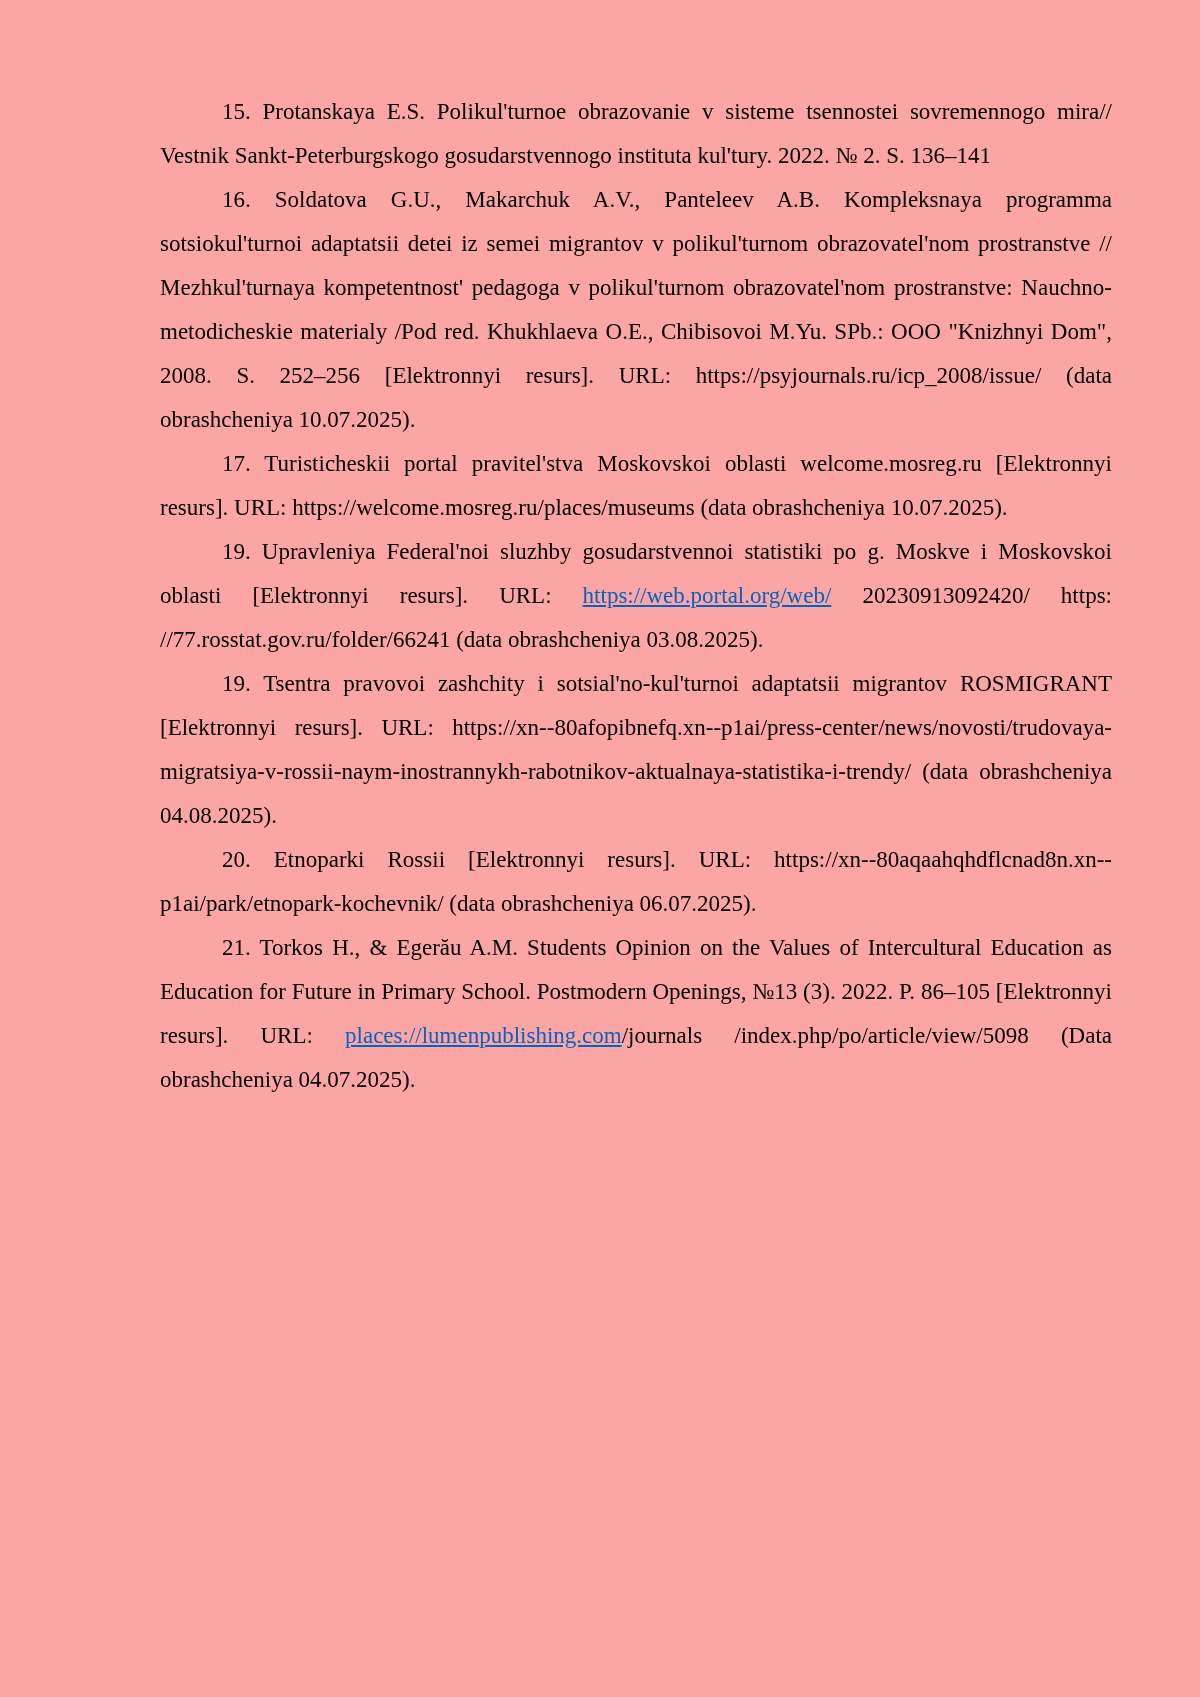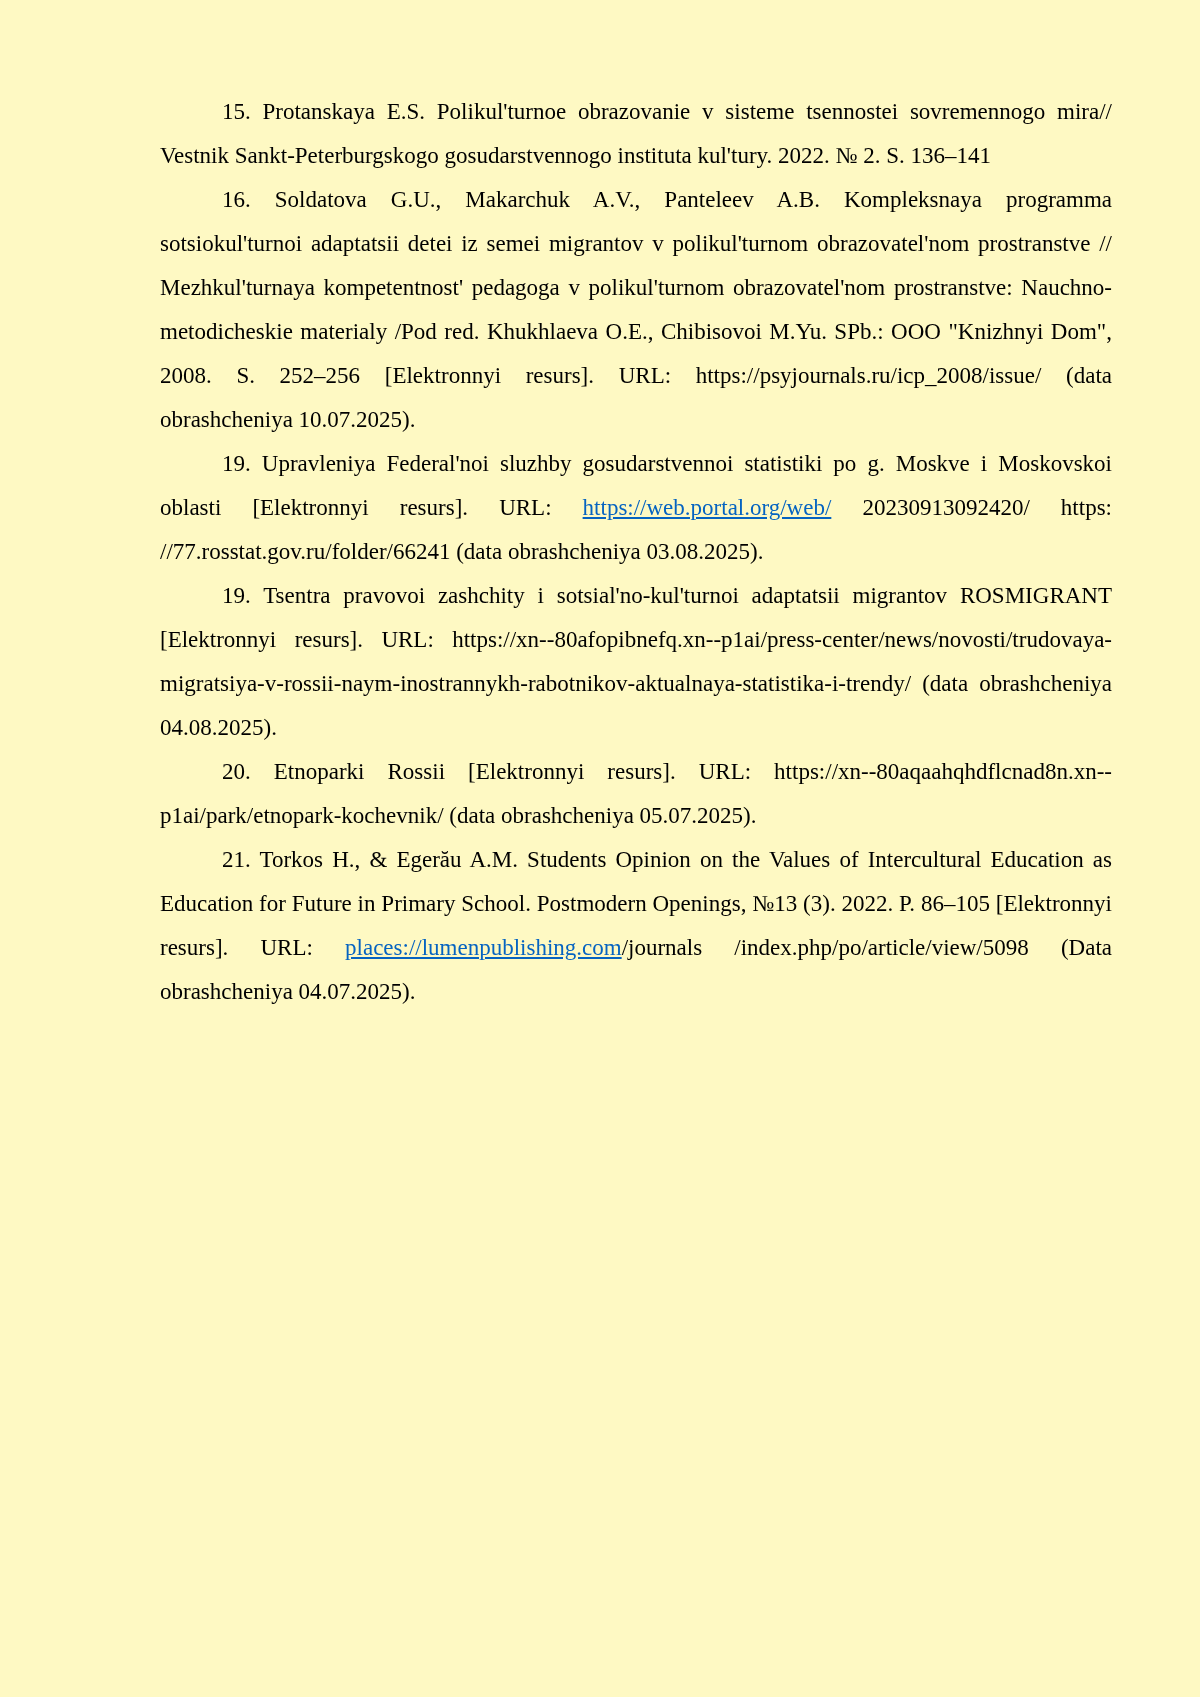--- a/index.html
+++ b/index.html
@@ -4,21 +4,21 @@
 <style>
   html, body {
     margin: 0;
     padding: 0;
     background: #ffffff;
   }
   .page {
     position: relative;
     width: 1200px;
     height: 1697px;
-    background: #fef9c3;
+    background: #fca5a5;
     box-sizing: border-box;
     padding: 90px 88px 0 160px;
     overflow: hidden;
     font-family: "Liberation Serif", serif;
     color: #000000;
   }
   .references p {
     margin: 0;
     padding: 0;
     font-size: 23px;
@@ -34,18 +34,19 @@
     cursor: pointer;
   }
 </style>
 </head>
 <body>
 
 <div class="page">
   <div class="references">
       <p><span>15. Protanskaya E.S. Polikul'turnoe obrazovanie v sisteme tsennostei sovremennogo mira// Vestnik Sankt-Peterburgskogo gosudarstvennogo instituta kul'tury. 2022. № 2. S. 136–141</span></p>
       <p><span>16. Soldatova G.U., Makarchuk A.V., Panteleev A.B. Kompleksnaya programma sotsiokul'turnoi adaptatsii detei iz semei migrantov v polikul'turnom obrazovatel'nom prostranstve // Mezhkul'turnaya kompetentnost' pedagoga v polikul'turnom obrazovatel'nom prostranstve: Nauchno-metodicheskie materialy /Pod red. Khukhlaeva O.E., Chibisovoi M.Yu. SPb.: OOO "Knizhnyi Dom", 2008. S. 252–256 [Elektronnyi resurs]. URL: https://psyjournals.ru/icp_2008/issue/ (data obrashcheniya 10.07.2025).</span></p>
+      <p><span>17. Turisticheskii portal pravitel'stva Moskovskoi oblasti welcome.mosreg.ru [Elektronnyi resurs]. URL: https://welcome.mosreg.ru/places/museums (data obrashcheniya 10.07.2025).</span></p>
       <p><span>19. Upravleniya Federal'noi sluzhby gosudarstvennoi statistiki po g. Moskve i Moskovskoi oblasti [Elektronnyi resurs]. URL: </span><a>https://web.portal.org/web/</a><span> 20230913092420/ https: //77.rosstat.gov.ru/folder/66241 (data obrashcheniya 03.08.2025).</span></p>
       <p><span>19. Tsentra pravovoi zashchity i sotsial'no-kul'turnoi adaptatsii migrantov ROSMIGRANT [Elektronnyi resurs]. URL: https://xn--80afopibnefq.xn--p1ai/press-center/news/novosti/trudovaya-migratsiya-v-rossii-naym-inostrannykh-rabotnikov-aktualnaya-statistika-i-trendy/ (data obrashcheniya 04.08.2025).</span></p>
-      <p><span>20. Etnoparki Rossii [Elektronnyi resurs]. URL: https://xn--80aqaahqhdflcnad8n.xn--p1ai/park/etnopark-kochevnik/ (data obrashcheniya 05.07.2025).</span></p>
+      <p><span>20. Etnoparki Rossii [Elektronnyi resurs]. URL: https://xn--80aqaahqhdflcnad8n.xn--p1ai/park/etnopark-kochevnik/ (data obrashcheniya 06.07.2025).</span></p>
       <p><span>21. Torkos H., &amp; Egerău A.M. Students Opinion on the Values of Intercultural Education as Education for Future in Primary School. Postmodern Openings, №13 (3). 2022. P. 86–105 [Elektronnyi resurs]. URL: </span><a>places://lumenpublishing.com</a><span>/journals /index.php/po/article/view/5098 (Data obrashcheniya 04.07.2025).</span></p>
     </div>
 </div>
 
 </body></html>

